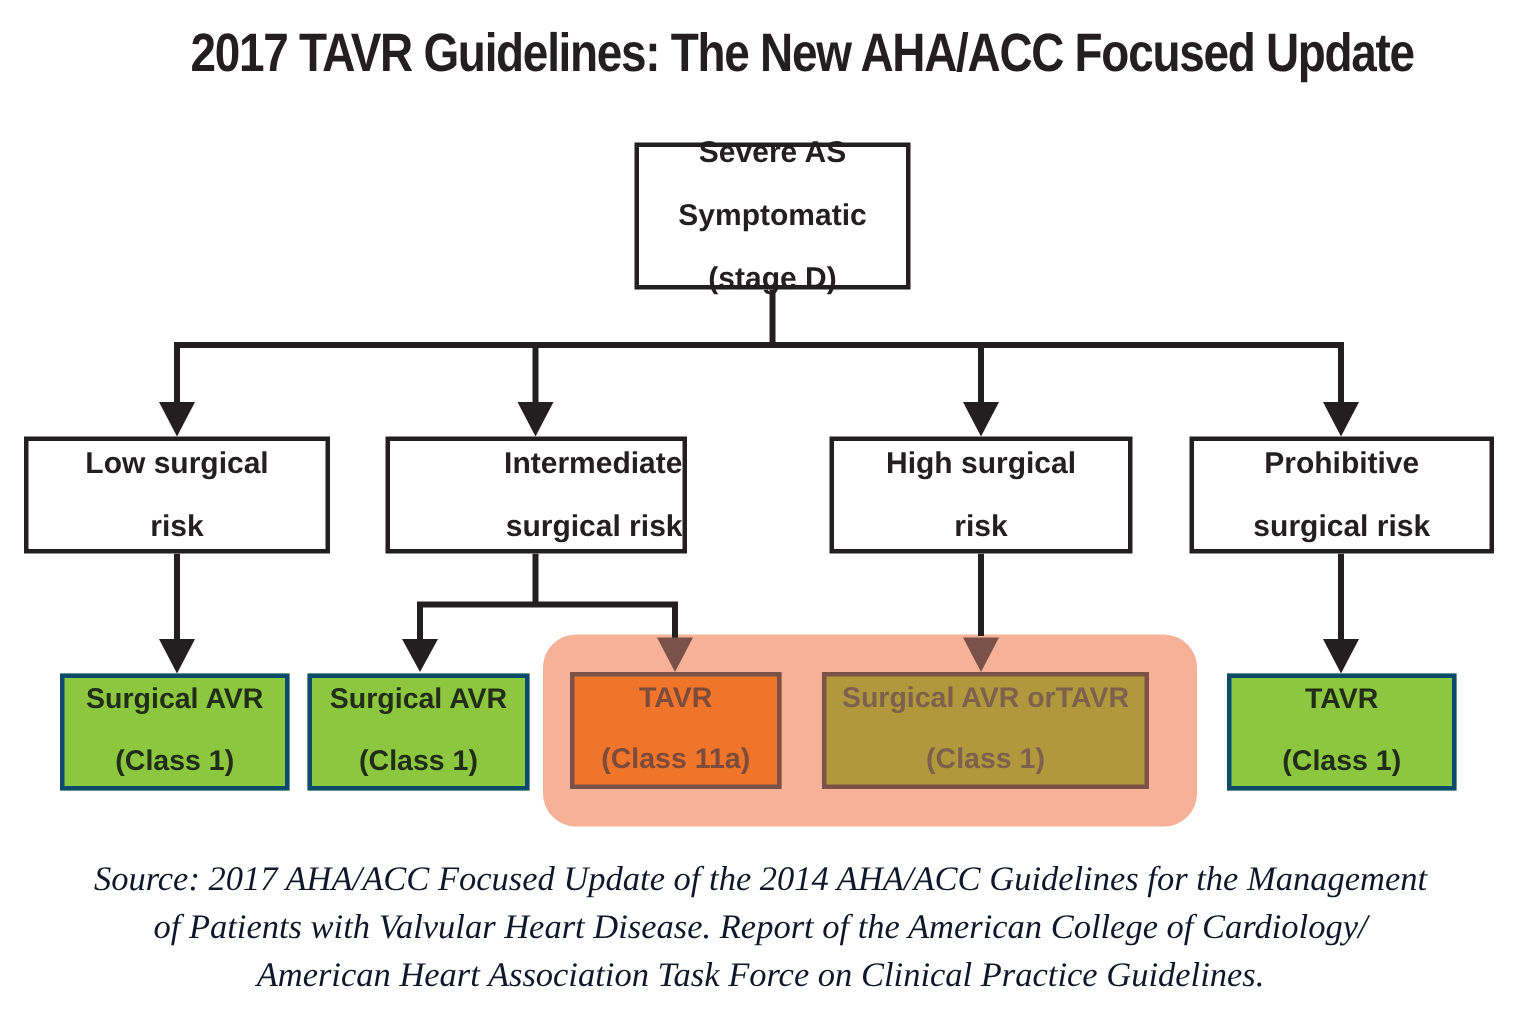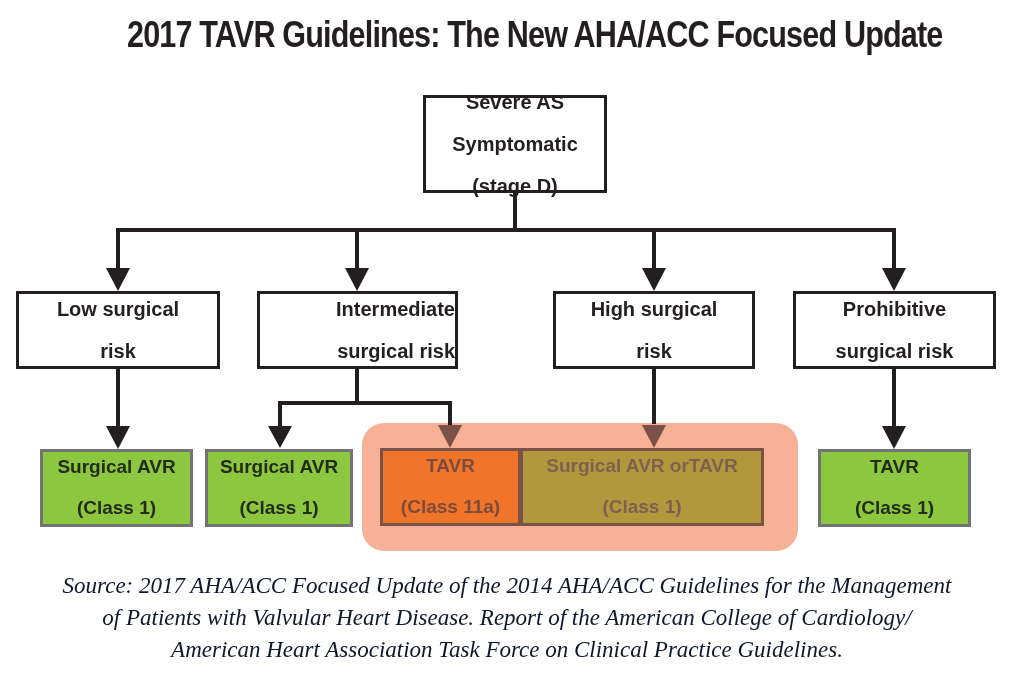--- a/index.html
+++ b/index.html
@@ -55,21 +55,21 @@
   }
   .node span{display:block;}
   .plain{
     background:#ffffff;
     border:3px solid #231f20;
     color:#231f20;
     font-size:20px;
   }
   .green{
     background:#8dc63f;
-    border:3px solid #737373;
+    border:3px solid #0c4a6e;
     color:#222d18;
     font-size:19px;
   }
   .orange{
     background:#f0752b;
     border:3px solid #7a5247;
     color:#7d4b3a;
     font-size:19px;
   }
   .olive{
@@ -80,21 +80,21 @@
   }
   
   .n-root        {left:423px;top:95px; width:184px;height:98px;}
   .n-low         {left:16px; top:291px;width:204px;height:78px;}
   .n-intermediate{left:257px;top:291px;width:201px;height:78px;align-items:flex-end;}
   .n-high        {left:553px;top:291px;width:202px;height:78px;}
   .n-prohibitive {left:793px;top:291px;width:203px;height:78px;}
   .n-low-savr    {left:40px; top:449px;width:153px;height:78px;}
   .n-int-savr    {left:205px;top:449px;width:148px;height:78px;}
   .n-int-tavr    {left:380px;top:448px;width:141px;height:78px;}
-  .n-high-both   {left:520px;top:448px;width:244px;height:78px;}
+  .n-high-both   {left:548px;top:448px;width:218px;height:78px;}
   .n-proh-tavr   {left:818px;top:449px;width:153px;height:78px;}
   
   .source{
     position:absolute;left:14px;top:570px;width:986px;
     font-family:"Liberation Serif",serif;
     font-style:italic;
     font-size:23px;
     line-height:32px;
     color:#0f172a;
     z-index:3;

